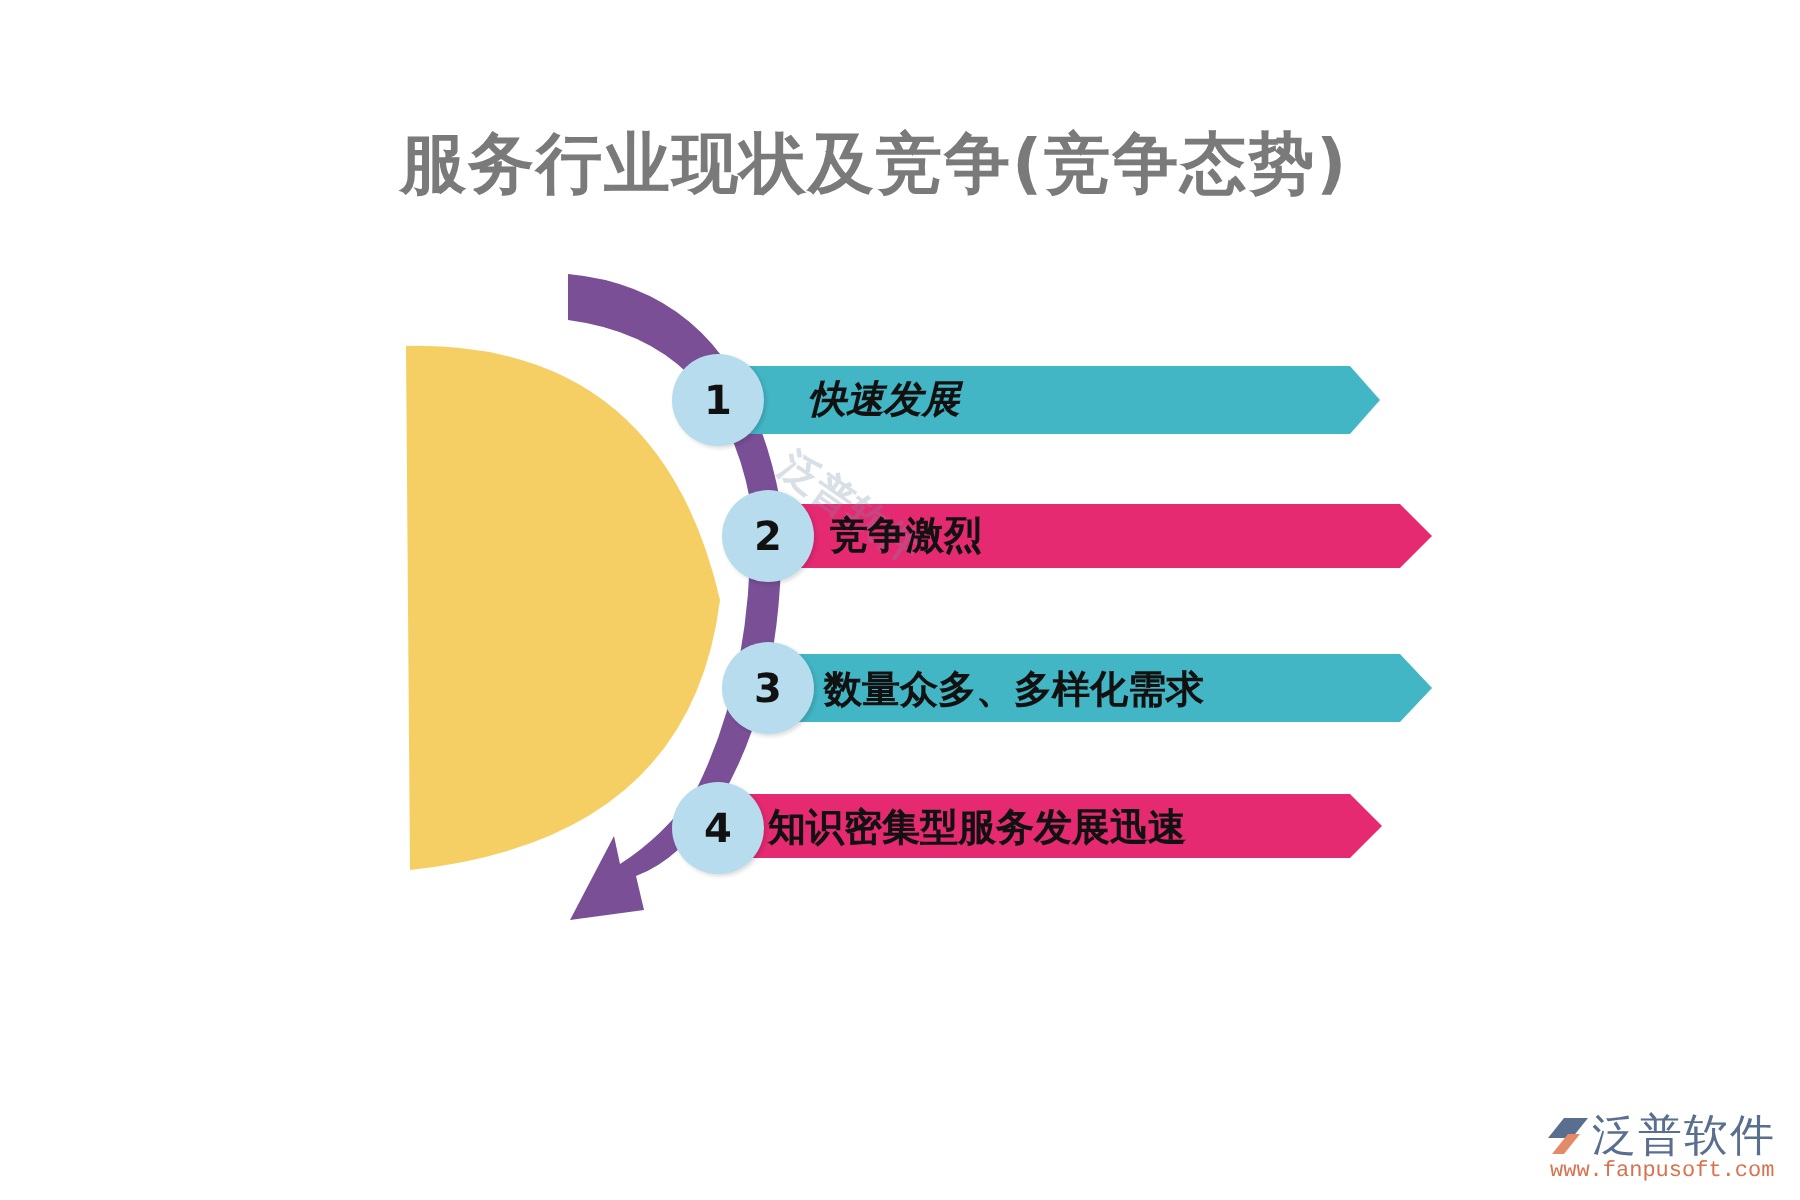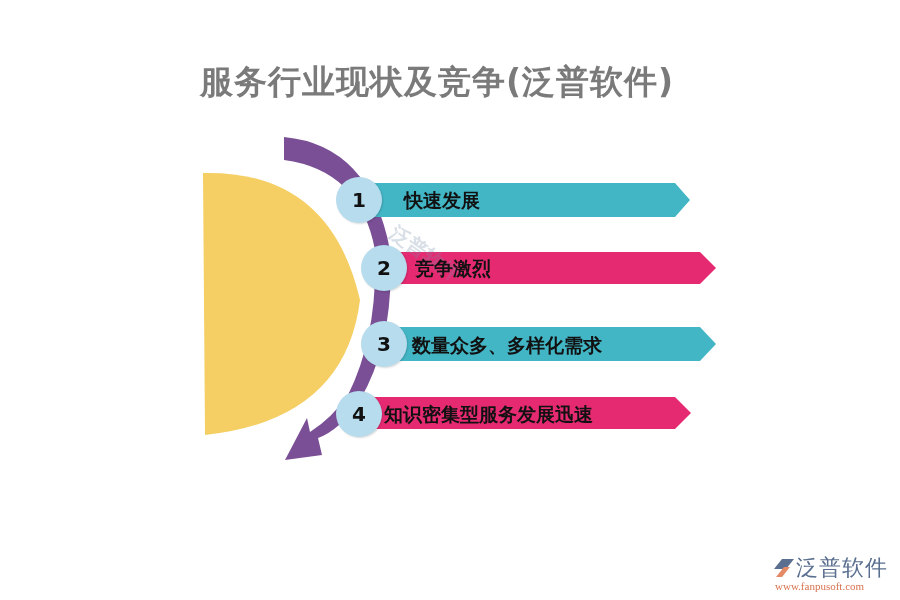--- a/index.html
+++ b/index.html
@@ -11,45 +11,45 @@
     .bar-label { position: absolute; font-size: 19px; font-weight: bold; color: #111111;
                  white-space: nowrap; line-height: 1; }
     .num { position: absolute; width: 46px; height: 46px; border-radius: 50%;
            background: #b6dcee; display: flex; align-items: center; justify-content: center;
            font-size: 20px; font-weight: bold; color: #111111;
            box-shadow: 1px 1px 2px rgba(0,0,0,0.15); }
     .logo { position: absolute; left: 770px; top: 553px; width: 125px; height: 40px; }
     .logo-text { position: absolute; left: 26px; top: 0px; font-size: 22px; color: #5a6f8f;
                  letter-spacing: 1px; white-space: nowrap; }
     .logo-url { position: absolute; left: 5px; top: 27px; font-size: 11px; color: #d9724f;
-                font-family: Liberation Serif, serif; white-space: nowrap; }
+                font-family: Liberation Mono, monospace; white-space: nowrap; }
     .watermark { position: absolute; left: 385px; top: 240px; font-size: 20px; color: rgba(120,140,170,0.28);
                  transform: rotate(35deg); white-space: nowrap; font-weight: bold; }
   </style>
 </head>
 <body>
 
-<div class="title">服务行业现状及竞争(泛普软件)</div>
+<div class="title">服务行业现状及竞争(竞争态势)</div>
 
 <svg class="diagram" width="900" height="600" viewBox="0 0 900 600">
 
   <path d="M203 173 Q330 170 360 300 Q345 420 205 435 Z" fill="#f5cf63"></path>
 
   <path d="M284 137 Q370 145 390 250 Q395 340 360 400 Q340 430 318 438 L322 455 L285 460 L307 418 L310 432 Q332 418 348 395 Q378 335 375 250 Q360 170 284 160 Z" fill="#7a4f96"></path>
 
   <polygon points="360,183 675,183 690,200 675,217 360,217" fill="#43b6c6"></polygon>
   <polygon points="395,252 700,252 716,268 700,284 395,284" fill="#e62a72"></polygon>
   <polygon points="395,327 700,327 716,344 700,361 395,361" fill="#43b6c6"></polygon>
   <polygon points="370,397 675,397 691,413 675,429 370,429" fill="#e62a72"></polygon>
 </svg>
 
 <div class="watermark">泛普软件</div>
 
 <div class="num" style="left:336px; top:177px;">1</div>
-<div class="bar-label" style="left:404px; top:191px;">快速发展</div>
+<div class="bar-label" style="left:404px; top:191px;font-style:italic;">快速发展</div>
 
 <div class="num" style="left:361px; top:245px;">2</div>
 <div class="bar-label" style="left:415px; top:259px;">竞争激烈</div>
 
 <div class="num" style="left:361px; top:321px;">3</div>
 <div class="bar-label" style="left:412px; top:336px;">数量众多、多样化需求</div>
 
 <div class="num" style="left:336px; top:391px;">4</div>
 <div class="bar-label" style="left:384px; top:405px;">知识密集型服务发展迅速</div>
 

